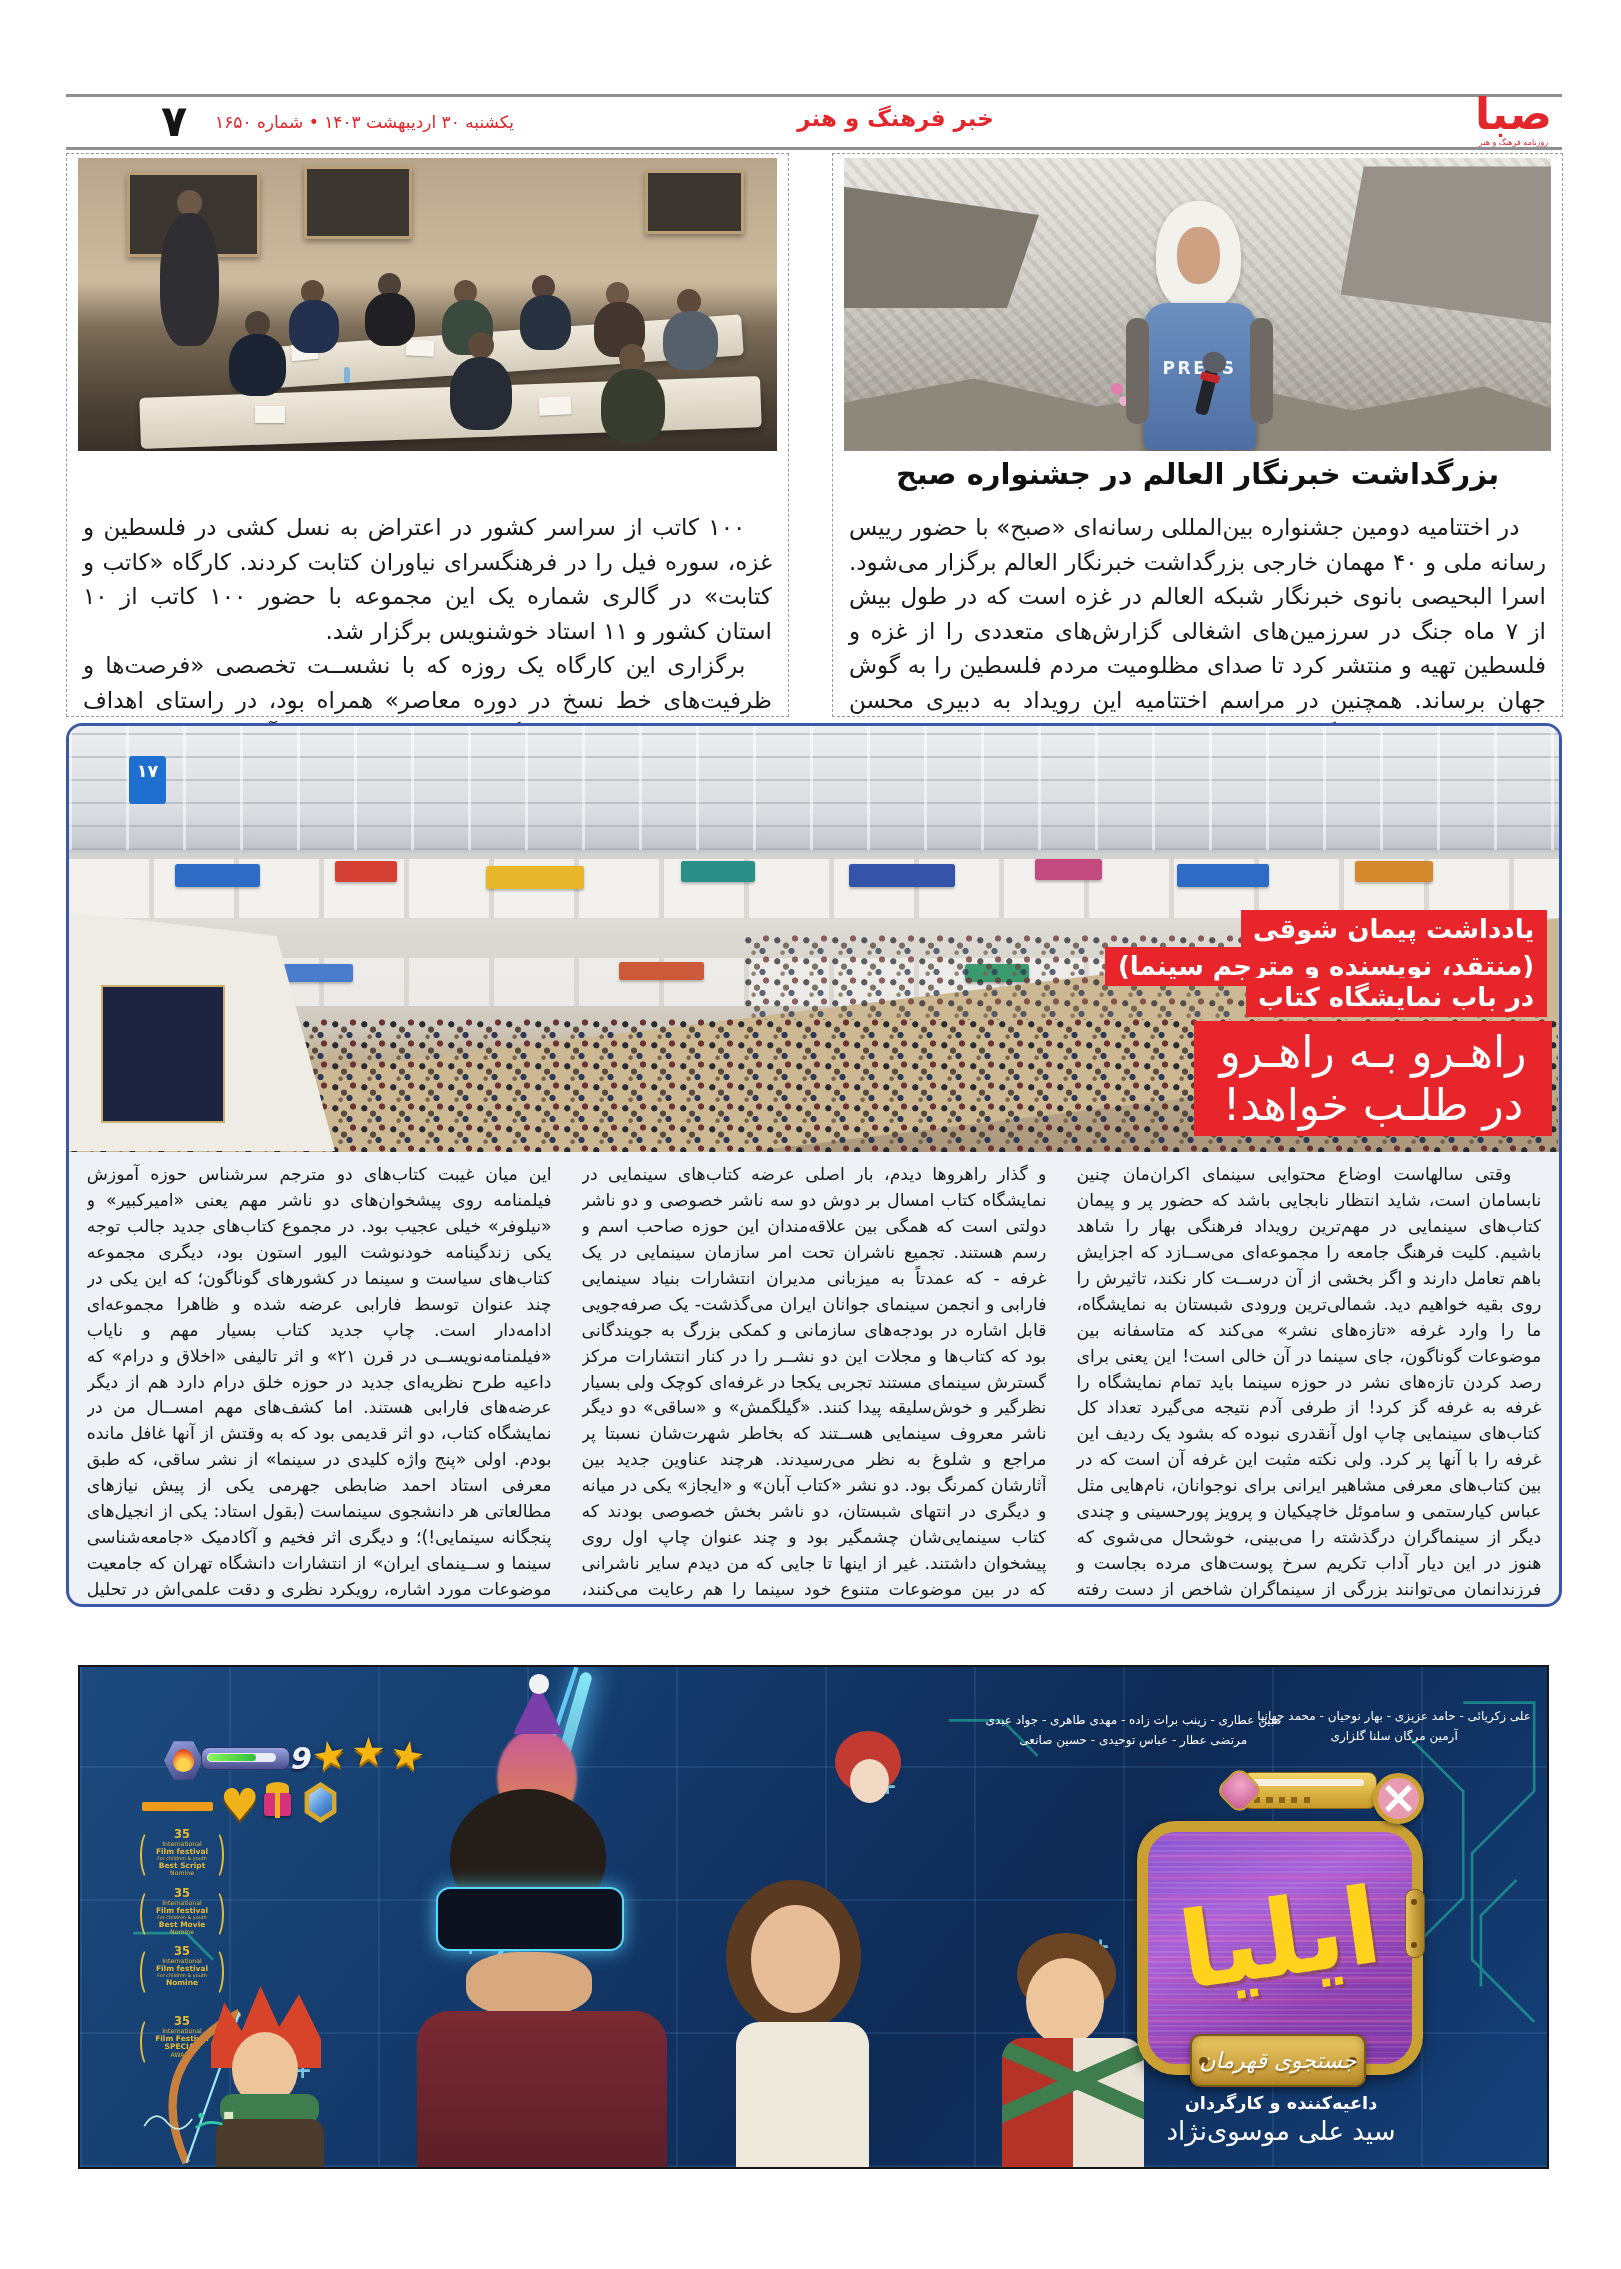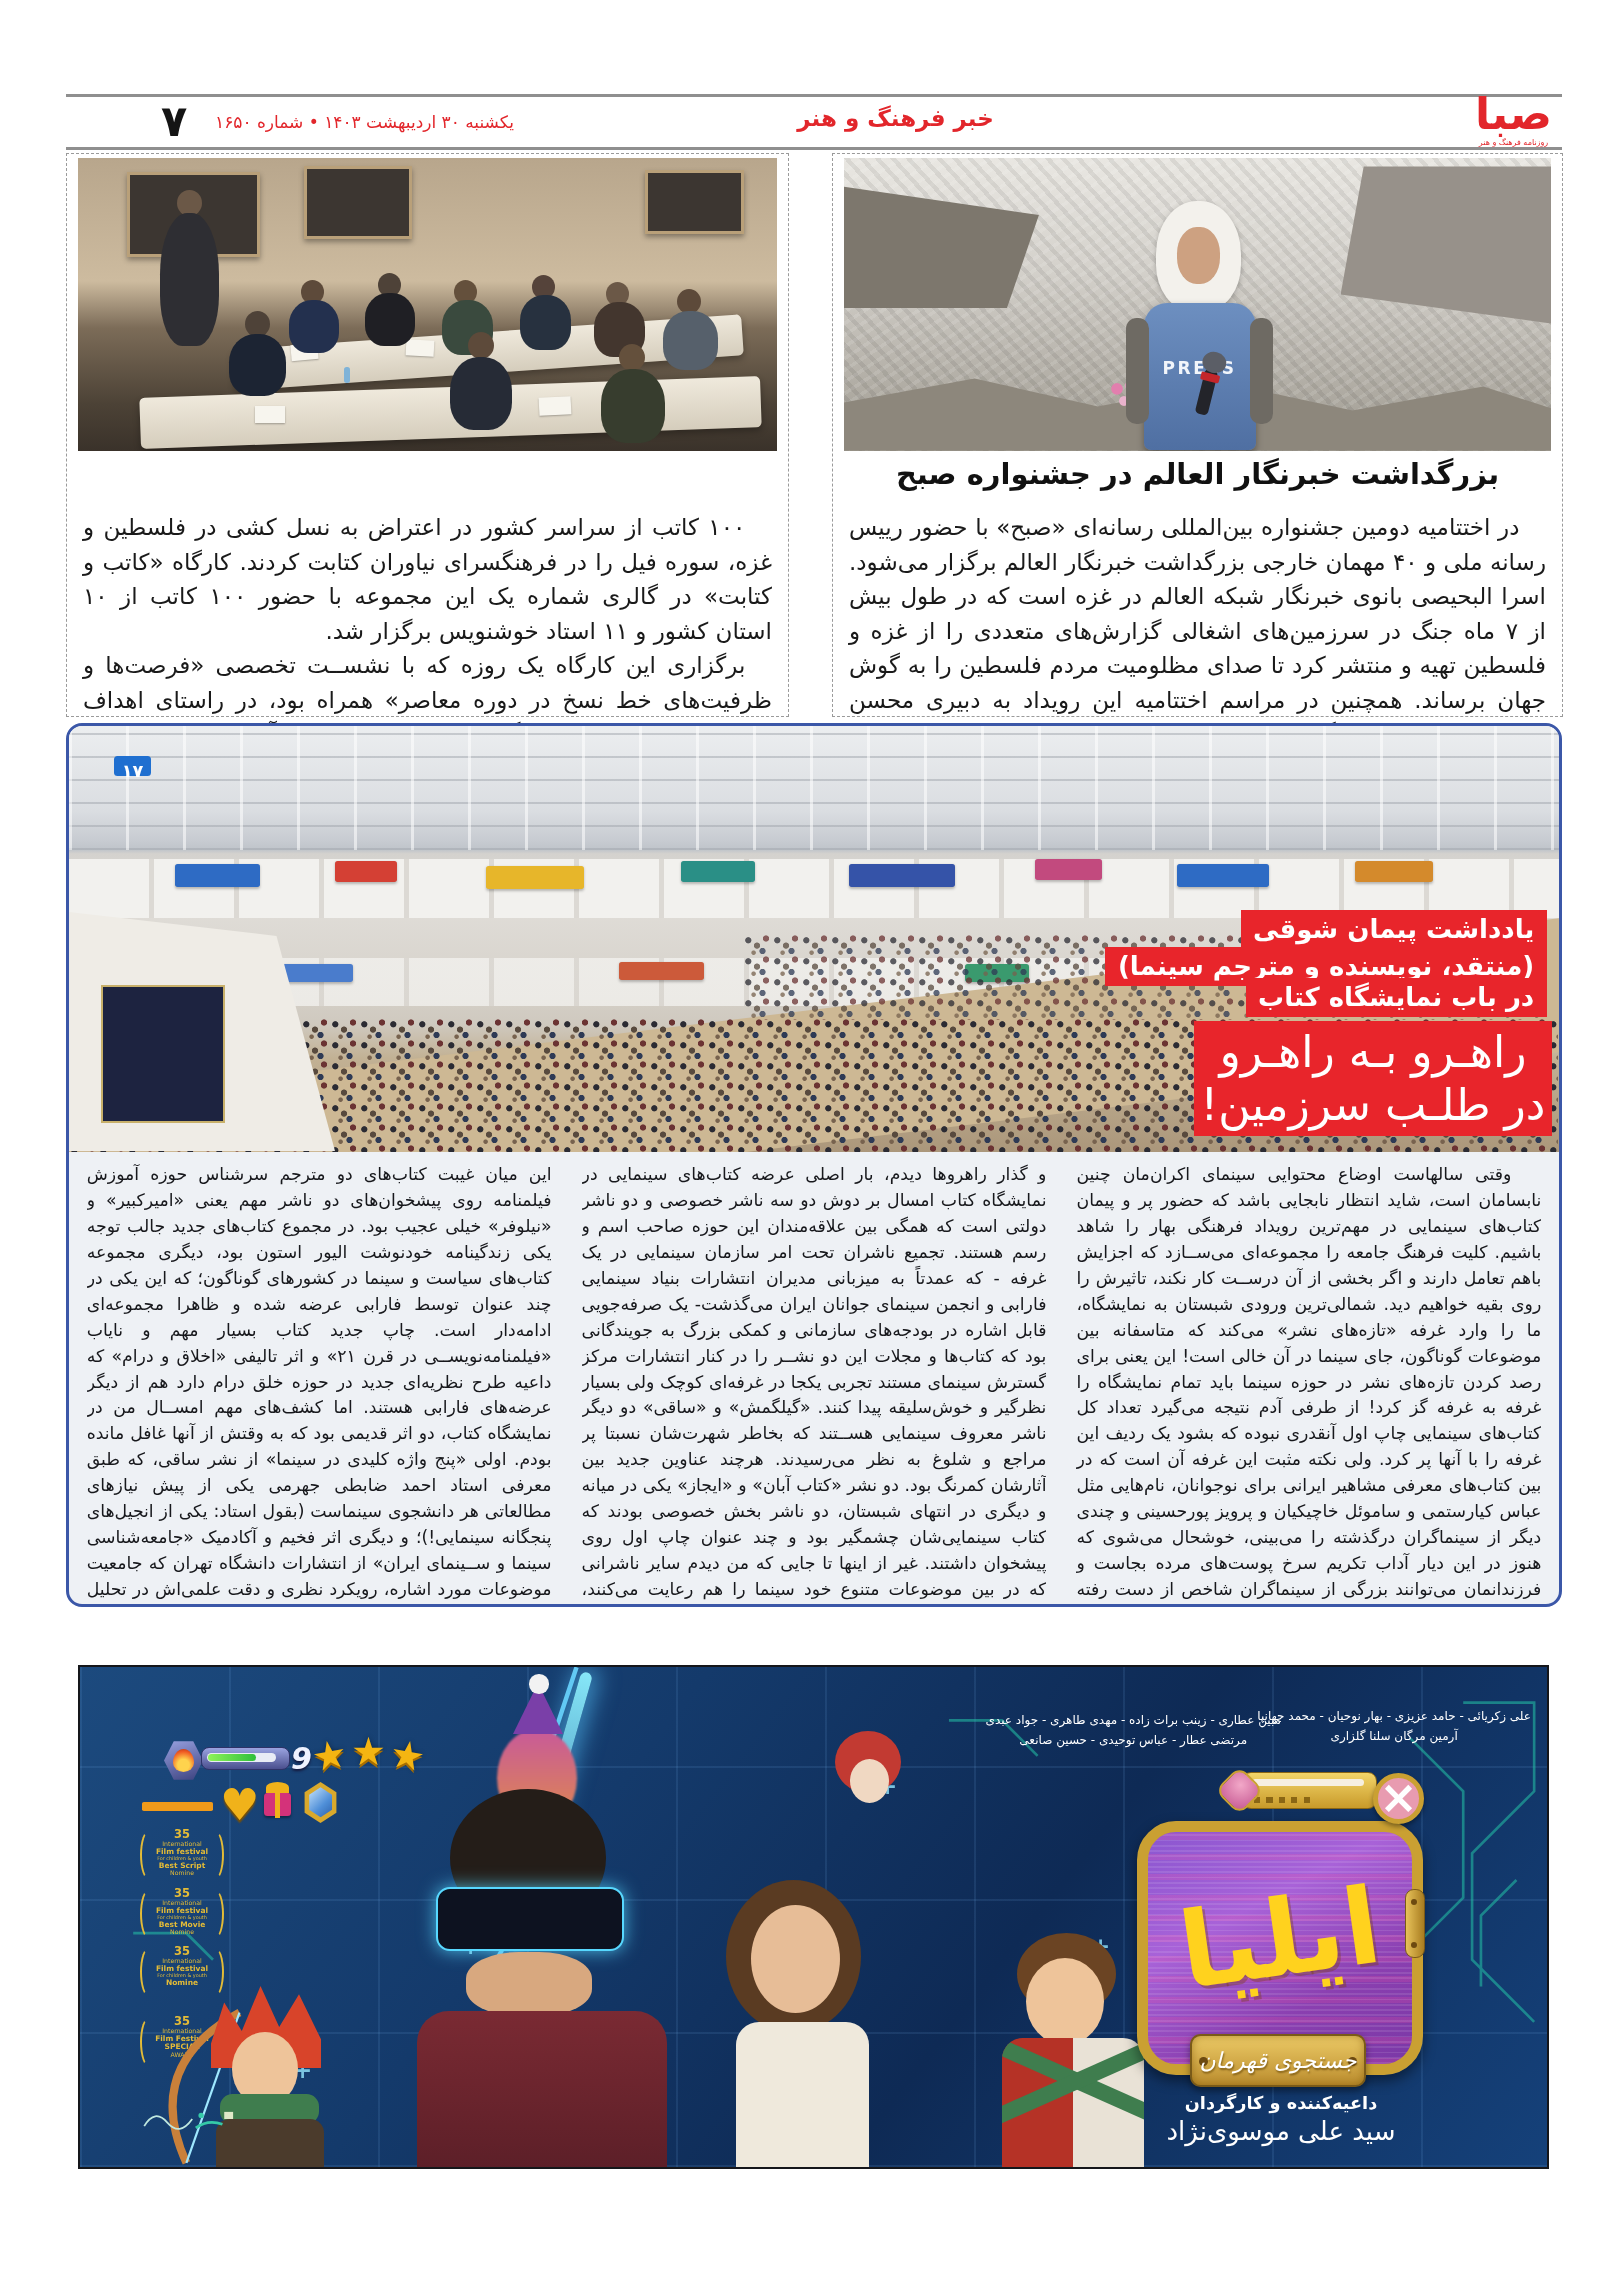--- a/index.html
+++ b/index.html
@@ -248,30 +248,30 @@
       <div class="booth-sign" style="left:1286px;top:135px;width:78px;height:21px;background:#d48a2c"></div>
       <div class="booth-sign" style="left:213px;top:238px;width:71px;height:17.7px;background:#4a7ccc"></div>
       <div class="booth-sign" style="left:550px;top:236px;width:85px;height:17.7px;background:#cc5a3a"></div>
       <div class="booth-sign" style="left:896px;top:238px;width:64px;height:17.7px;background:#3a9a6e"></div>
       <div class="booth-sign" style="left:1179px;top:236px;width:98px;height:17.7px;background:#8457b8"></div>
       <div class="aisle" style="left:-35px;top:282px;width:1596px;height:133px"></div>
       <div class="crowd" style="left:0;top:293px;width:1489px;height:133px"></div>
       <div class="crowd" style="left:674px;top:209px;width:798px;height:85px;opacity:.75"></div>
       <div class="fore-booth" style="left:0;top:186px;width:266px;height:239px"></div>
       <div class="dark-poster" style="left:32px;top:259px;width:124px;height:138px"></div>
-      <div class="sign-17" style="left:45px;top:30px;width:37px;height:20px">۱۷</div>
+      <div class="sign-17" style="left:60px;top:30px;width:37px;height:48px">۱۷</div>
     </div>
 
     <div class="kicker" style="top:184px">یادداشت پیمان شوقی</div>
     <div class="kicker" style="top:221px">(منتقد، نویسنده و مترجم سینما)</div>
     <div class="kicker" style="top:252px">در باب نمایشگاه کتاب</div>
 
     <div class="f-title-block">
       <div>راهـرو بـه راهـرو</div>
-      <div>در طلـب سرزمین!</div>
+      <div>در طلـب خواهد!</div>
     </div>
 
     <div class="f-cols">
       <div class="f-col indent">وقتی سالهاست اوضاع محتوایی سینمای اکران‌مان چنین نابسامان است، شاید انتظار نابجایی باشد که حضور پر و پیمان کتاب‌های سینمایی در مهم‌ترین رویداد فرهنگی بهار را شاهد باشیم. کلیت فرهنگ جامعه را مجموعه‌ای می‌ســازد که اجزایش باهم تعامل دارند و اگر بخشی از آن درســت کار نکند، تاثیرش را روی بقیه خواهیم دید. شمالی‌ترین ورودی شبستان به نمایشگاه، ما را وارد غرفه «تازه‌های نشر» می‌کند که متاسفانه بین موضوعات گوناگون، جای سینما در آن خالی است! این یعنی برای رصد کردن تازه‌های نشر در حوزه سینما باید تمام نمایشگاه را غرفه به غرفه گز کرد! از طرفی آدم نتیجه می‌گیرد تعداد کل کتاب‌های سینمایی چاپ اول آنقدری نبوده که بشود یک ردیف این غرفه را با آنها پر کرد. ولی نکته مثبت این غرفه آن است که در بین کتاب‌های معرفی مشاهیر ایرانی برای نوجوانان، نام‌هایی مثل عباس کیارستمی و ساموئل خاچیکیان و پرویز پورحسینی و چندی دیگر از سینماگران درگذشته را می‌بینی، خوشحال می‌شوی که هنوز در این دیار آداب تکریم سرخ پوست‌های مرده بجاست و فرزندانمان می‌توانند بزرگی از سینماگران شاخص از دست رفته کشورشان را بشناسند. تا جایی که من در گشت</div>
       <div class="f-col">و گذار راهروها دیدم، بار اصلی عرضه کتاب‌های سینمایی در نمایشگاه کتاب امسال بر دوش دو سه ناشر خصوصی و دو ناشر دولتی است که همگی بین علاقه‌مندان این حوزه صاحب اسم و رسم هستند. تجمیع ناشران تحت امر سازمان سینمایی در یک غرفه - که عمدتاً به میزبانی مدیران انتشارات بنیاد سینمایی فارابی و انجمن سینمای جوانان ایران می‌گذشت- یک صرفه‌جویی قابل اشاره در بودجه‌های سازمانی و کمکی بزرگ به جویندگانی بود که کتاب‌ها و مجلات این دو نشــر را در کنار انتشارات مرکز گسترش سینمای مستند تجربی یکجا در غرفه‌ای کوچک ولی بسیار نظرگیر و خوش‌سلیقه پیدا کنند. «گیلگمش» و «ساقی» دو دیگر ناشر معروف سینمایی هســتند که بخاطر شهرت‌شان نسبتا پر مراجع و شلوغ به نظر می‌رسیدند. هرچند عناوین جدید بین آثارشان کمرنگ بود. دو نشر «کتاب آبان» و «ایجاز» یکی در میانه و دیگری در انتهای شبستان، دو ناشر بخش خصوصی بودند که کتاب سینمایی‌شان چشمگیر بود و چند عنوان چاپ اول روی پیشخوان داشتند. غیر از اینها تا جایی که من دیدم سایر ناشرانی که در بین موضوعات متنوع خود سینما را هم رعایت می‌کنند، همچنان کتاب‌های قدیمی را عرضه می‌کردند و در</div>
       <div class="f-col">این میان غیبت کتاب‌های دو مترجم سرشناس حوزه آموزش فیلمنامه روی پیشخوان‌های دو ناشر مهم یعنی «امیرکبیر» و «نیلوفر» خیلی عجیب بود. در مجموع کتاب‌های جدید جالب توجه یکی زندگینامه خودنوشت الیور استون بود، دیگری مجموعه کتاب‌های سیاست و سینما در کشورهای گوناگون؛ که این یکی در چند عنوان توسط فارابی عرضه شده و ظاهرا مجموعه‌ای ادامه‌دار است. چاپ جدید کتاب بسیار مهم و نایاب «فیلمنامه‌نویســی در قرن ۲۱» و اثر تالیفی «اخلاق و درام» که داعیه طرح نظریه‌ای جدید در حوزه خلق درام دارد هم از دیگر عرضه‌های فارابی هستند. اما کشف‌های مهم امســال من در نمایشگاه کتاب، دو اثر قدیمی بود که به وقتش از آنها غافل مانده بودم. اولی «پنج واژه کلیدی در سینما» از نشر ساقی، که طبق معرفی استاد احمد ضابطی جهرمی یکی از پیش نیازهای مطالعاتی هر دانشجوی سینماست (بقول استاد: یکی از انجیل‌های پنجگانه سینمایی!)؛ و دیگری اثر فخیم و آکادمیک «جامعه‌شناسی سینما و ســینمای ایران» از انتشارات دانشگاه تهران که جامعیت موضوعات مورد اشاره، رویکرد نظری و دقت علمی‌اش در تحلیل موضوعات، حیرت‌انگیز است. /صباخبر</div>
     </div>
   </div>
 
   <div class="poster">

